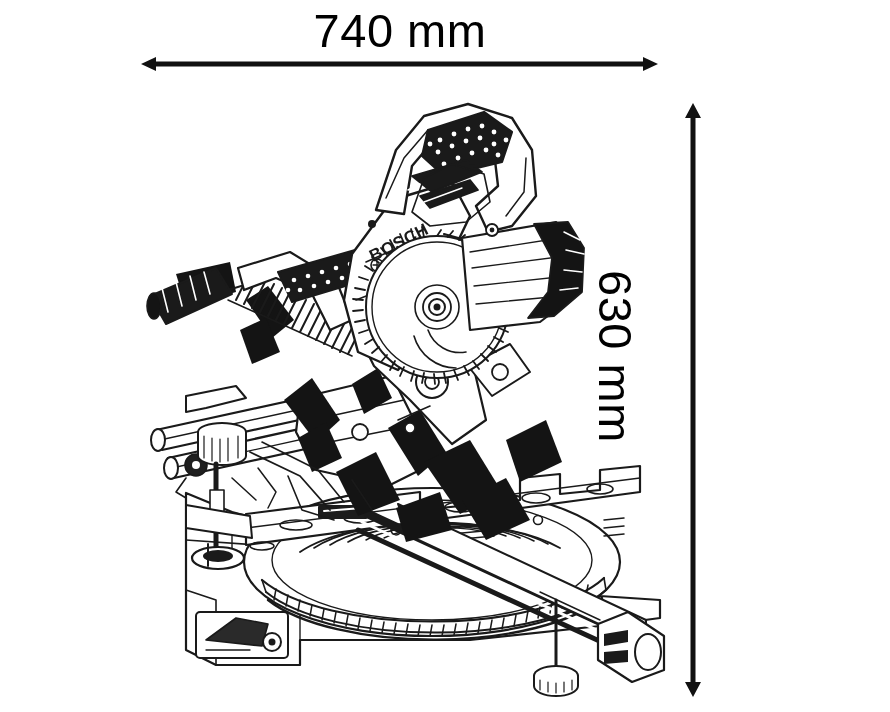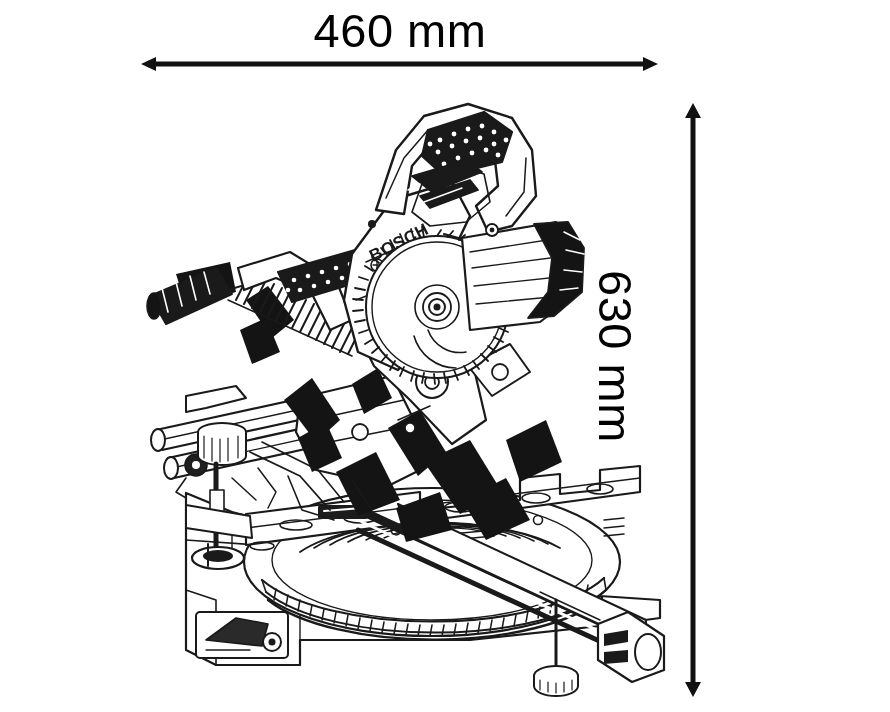--- a/index.html
+++ b/index.html
@@ -71,21 +71,21 @@
         <path d="M15,0 L15,16 L0,8 Z" fill="#111111"></path>
       </marker>
       <marker id="arrD" markerWidth="16" markerHeight="16" refX="1" refY="8" orient="auto" markerUnits="userSpaceOnUse">
         <path d="M1,0 L1,16 L16,8 Z" fill="#111111"></path>
       </marker>
     </defs>
     <line x1="156" y1="64" x2="643" y2="64" stroke="#111111" stroke-width="5" marker-start="url(#arrL)" marker-end="url(#arrR)"></line>
     <line x1="693" y1="118" x2="693" y2="682" stroke="#111111" stroke-width="5" marker-start="url(#arrU)" marker-end="url(#arrD)"></line>
   </svg>
 
-  <div class="dim-label" id="width-label">460 mm</div>
+  <div class="dim-label" id="width-label">740 mm</div>
 
   <div class="dim-label" id="height-label">630 mm</div>
 
   <svg id="drawing-svg" width="890" height="712" viewBox="0 0 890 712">
     <g fill="none" stroke="#1a1a1a" stroke-width="2" stroke-linejoin="round" stroke-linecap="round">
 
       <g>
         <path d="M186 493 L186 650 L216 665 L300 665 L300 640
                  L470 640 L600 626 L660 618 L660 600
                  L600 596 L520 560 L470 545 L300 530 L232 512 Z" fill="#ffffff" stroke="#1a1a1a" stroke-width="2.2"></path>

